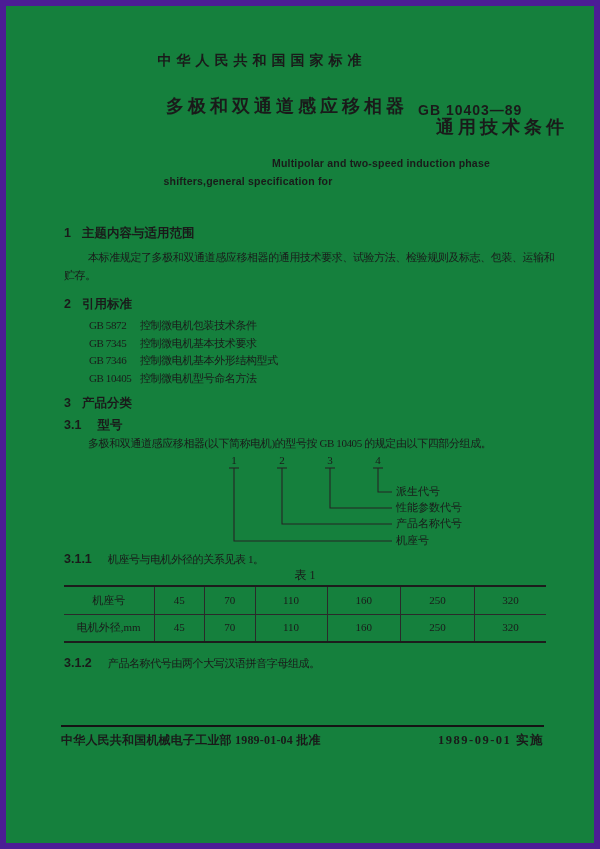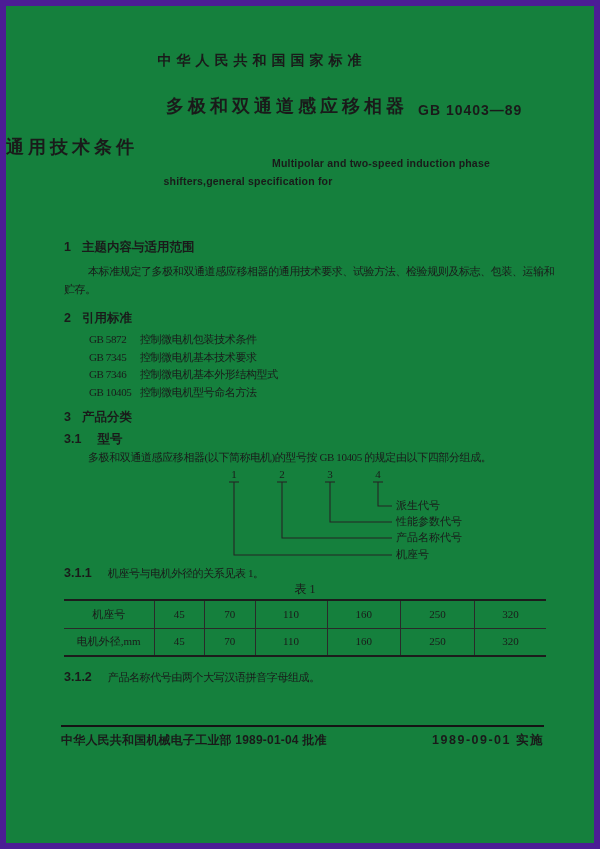--- a/index.html
+++ b/index.html
@@ -15,39 +15,39 @@
     position:absolute; top:46px; left:0; width:512px; text-align:center;
     font-family:"Liberation Sans", sans-serif; font-weight:bold;
     font-size:14px; letter-spacing:5px;
   }
   .title-line1 {
     position:absolute; top:88px; left:0; width:562px; text-align:center;
     font-family:"Liberation Sans", sans-serif; font-weight:bold;
     font-size:18px; letter-spacing:4px;
   }
   .title-line2 {
-    position:absolute; top:129px; left:0; width:562px; text-align:left;
+    position:absolute; top:109px; left:0; width:562px; text-align:right;
     font-family:"Liberation Sans", sans-serif; font-weight:bold;
     font-size:18px; letter-spacing:4px;
   }
   .gb-number {
     position:absolute; top:96px; left:412px;
     font-family:"Liberation Sans", sans-serif; font-weight:bold;
     font-size:14px; letter-spacing:1px;
   }
   .eng-line1, .eng-line2 {
     position:absolute; left:0; width:484px; text-align:center;
     font-family:"Liberation Sans", sans-serif; font-weight:bold;
     font-size:10.5px; letter-spacing:0.2px;
   }
   .eng-line1 { top:151px;text-align:right; }
   .eng-line2 { top:169px; }
   
   .doc-body {
-    position:absolute; top:233px; left:58px; width:490px;
+    position:absolute; top:219px; left:58px; width:490px;
     font-size:11px; line-height:17.5px; letter-spacing:-0.4px;
   }
   .h-sec {
     font-family:"Liberation Sans", sans-serif; font-weight:bold;
     font-size:12.5px; letter-spacing:0; line-height:16px;
   }
   .h-num { display:inline-block; margin-right:11px; }
   .h-num-sub { display:inline-block; margin-right:16px; }
   .para { margin-top:8px; }
   .pline { white-space:nowrap; }
@@ -81,21 +81,21 @@
     height:28px; text-align:center; font-size:11px; letter-spacing:0;
   }
   table.t1 tr:first-child td { border-bottom:1px solid #2a2a2a; }
   table.t1 td:first-child { border-left:none; width:90px; }
   table.t1 td:last-child { border-right:none; }
   
   .footer {
     position:absolute; left:55px; right:50px; top:719px;
     border-top:2px solid #141414; padding-top:5px;
     display:flex; justify-content:space-between; align-items:flex-start;
-    font-family:Liberation Sans, sans-serif; font-weight:bold;
+    font-family:Liberation Serif, serif; font-weight:bold;
   }
   .footer-left { font-size:12px; letter-spacing:0.2px; }
   .footer-right { font-size:12.5px; letter-spacing:1.5px; }
 </style>
 </head>
 <body>
 
 <div class="page">
 
   <div class="std-label">中华人民共和国国家标准</div>

